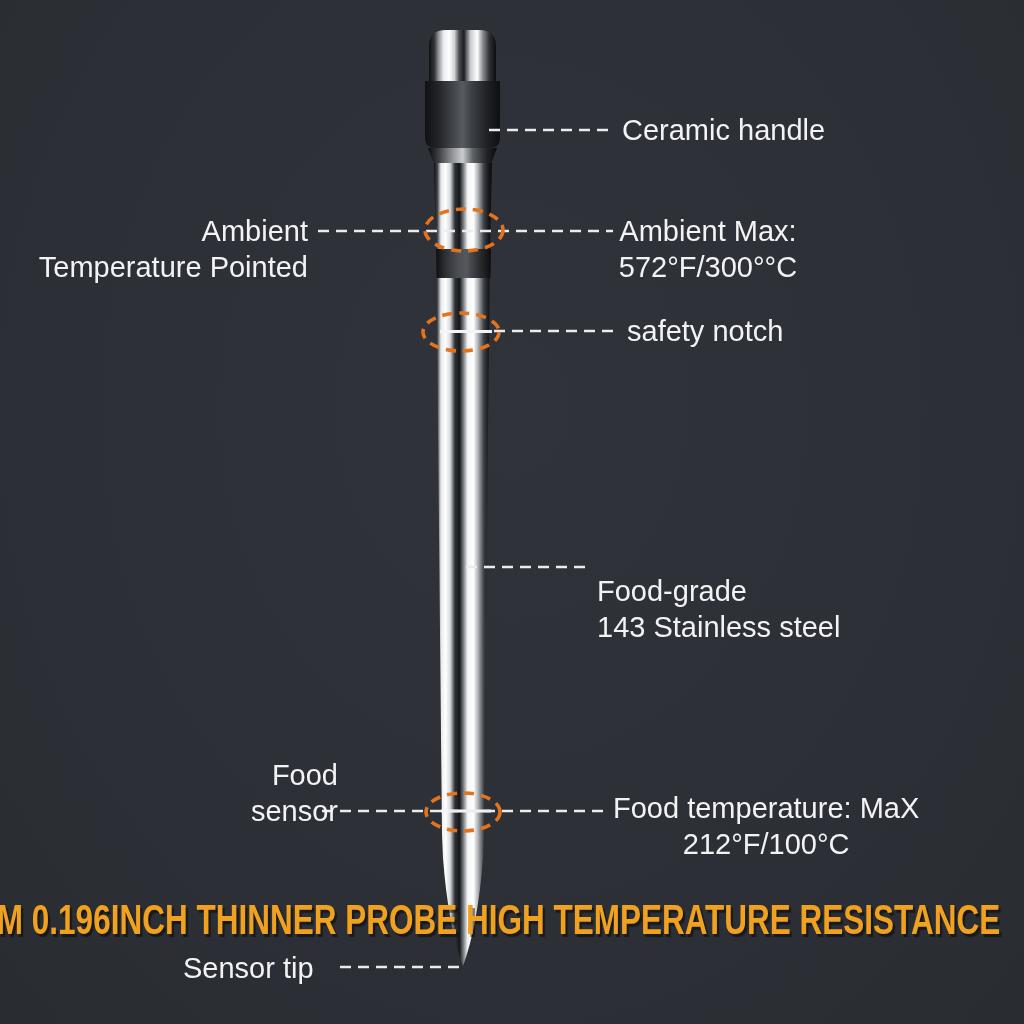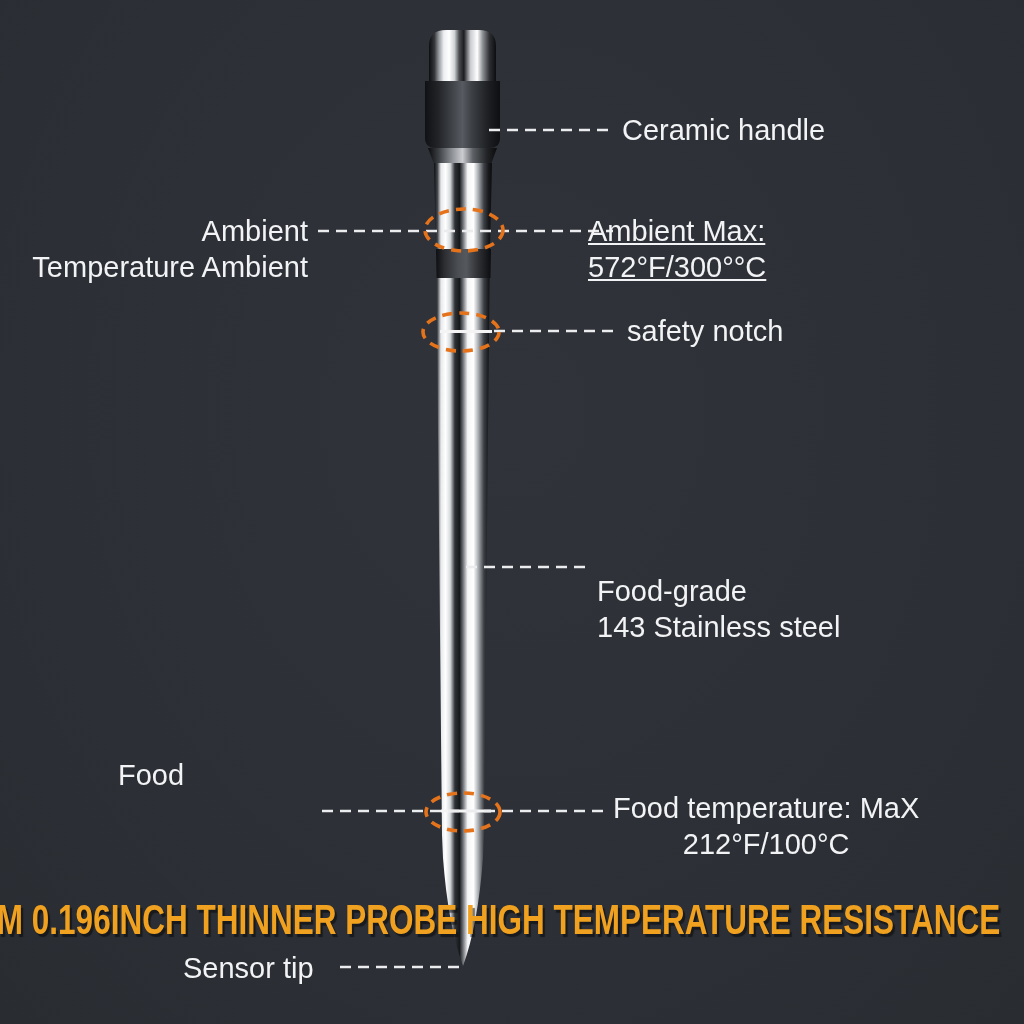--- a/index.html
+++ b/index.html
@@ -14,24 +14,24 @@
   .label{
     position:absolute;
     color:#f2f3f5;
     font-size:29px;
     line-height:36px;
     white-space:nowrap;
   }
   .label .ln{display:block;}
   .lbl-ceramic{left:622px;top:112px;}
   .lbl-ambient-sensor{right:716px;top:213px;text-align:right;margin-left:26px;}
-  .lbl-ambient-max{left:588px;top:213px;width:240px;white-space:nowrap;text-decoration:underline;}
+  .lbl-ambient-max{left:588px;top:213px;width:240px;text-align:center;white-space:nowrap;}
   .lbl-safety{left:627px;top:313px;}
   .lbl-foodgrade{left:597px;top:549px;margin-top:24px;}
-  .lbl-foodtemp-sensor{left:118px;top:757px;width:220px;text-align:left;}
+  .lbl-foodtemp-sensor{left:118px;top:757px;width:220px;text-align:right;}
   .lbl-foodtemp-max{left:613px;top:790px;text-align:center;}
   .lbl-tip{left:183px;top:950px;}
   .headline{
     position:absolute;
     right:24px;top:897px;
     text-align:right;
     color:#f0a11f;
     font-size:42px;
     font-weight:bold;
     line-height:46px;
@@ -127,37 +127,38 @@
 
     <ellipse cx="464" cy="230" rx="39" ry="21" fill="none" stroke="#e4731c" stroke-width="3.6" stroke-dasharray="10 7"></ellipse>
     <ellipse cx="461" cy="332" rx="38" ry="19" fill="none" stroke="#e4731c" stroke-width="3.6" stroke-dasharray="10 7"></ellipse>
     <ellipse cx="463" cy="812" rx="37" ry="19" fill="none" stroke="#e4731c" stroke-width="3.6" stroke-dasharray="10 7"></ellipse>
   </svg>
 
   <div class="label lbl-ceramic">Ceramic handle</div>
 
   <div class="label lbl-ambient-sensor">
     <span class="ln">Ambient</span>
-    <span class="ln">Temperature Ambient</span>
+    <span class="ln">Temperature Pointed</span>
   </div>
 
   <div class="label lbl-ambient-max">
     <span class="ln">Ambient Max:</span>
     <span class="ln">572°F/300°°C</span>
   </div>
 
   <div class="label lbl-safety">safety notch</div>
 
   <div class="label lbl-foodgrade">
     <span class="ln">Food-grade</span>
     <span class="ln">143 Stainless steel</span>
   </div>
 
   <div class="label lbl-foodtemp-sensor">
     <span class="ln">Food</span>
+    <span class="ln">sensor</span>
   </div>
 
   <div class="label lbl-foodtemp-max">
     <span class="ln">Food temperature: MaX</span>
     <span class="ln">212°F/100°C</span>
   </div>
 
   <div class="label lbl-tip">Sensor tip</div>
 
   <div class="headline">

